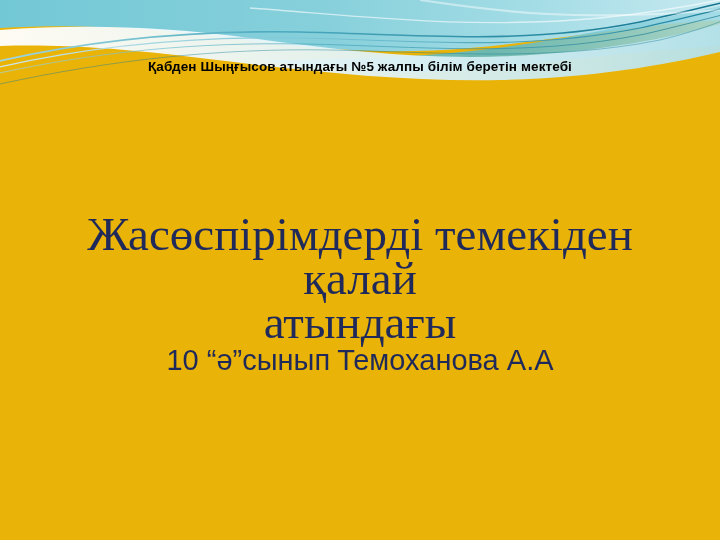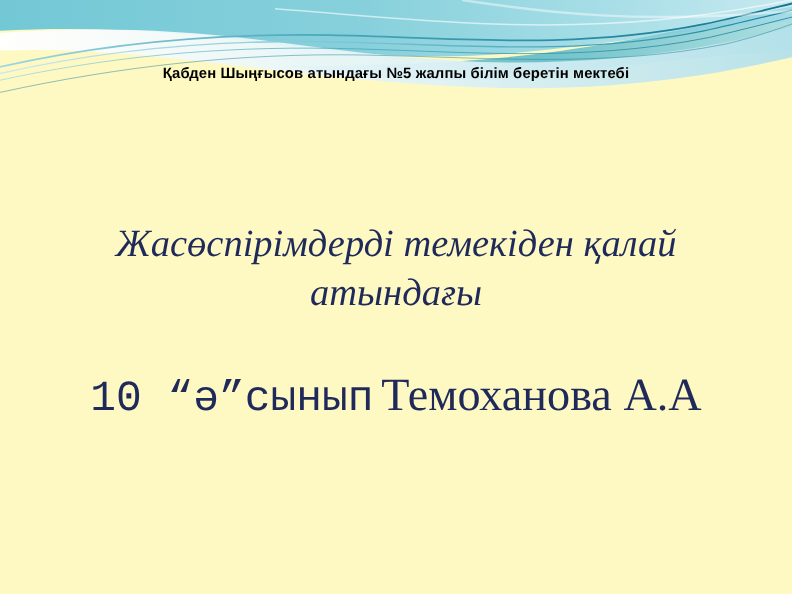--- a/index.html
+++ b/index.html
@@ -11,21 +11,21 @@
     height: 540px;
     overflow: hidden;
     background: #fafbfc;
     font-family: "Liberation Serif", "DejaVu Serif", serif;
   }
 
   #slide {
     position: relative;
     width: 720px;
     height: 540px;
-    background: #fef9c3;
+    background: #eab308;
     overflow: hidden;
   }
 
   
   #header-decoration {
     position: absolute;
     left: 0;
     top: 0;
     width: 720px;
     height: 95px;
@@ -57,46 +57,45 @@
   
   #title-block {
     position: absolute;
     left: 45px;
     top: 196px;
     width: 630px;
     text-align: center;
   }
   #main-title {
     font-family: "Liberation Serif", "DejaVu Serif", serif;
-    font-size: 35px;
+    font-size: 47px;
     line-height: 44px;
     color: #1f2a5a;
     font-weight: normal;
-    margin: 4px;
-    font-style: italic;
+    margin: 16px;
   }
 
   
   #subtitle-block {
     position: absolute;
     left: 45px;
     top: 340px;
     width: 630px;
     text-align: center;
     white-space: nowrap;
   }
   .subtitle-class {
-    font-family: Liberation Mono, monospace;
-    font-size: 39px;
+    font-family: Liberation Sans, sans-serif;
+    font-size: 29px;
     line-height: 40px;
     color: #1f2a5a;
   }
   .subtitle-author {
-    font-family: Liberation Serif, serif;
-    font-size: 42px;
+    font-family: Liberation Sans, sans-serif;
+    font-size: 29px;
     line-height: 40px;
     color: #1f2a5a;
     padding-left: 7px;
   }
 </style>
 </head>
 <body>
 
 <div id="slide">
 

